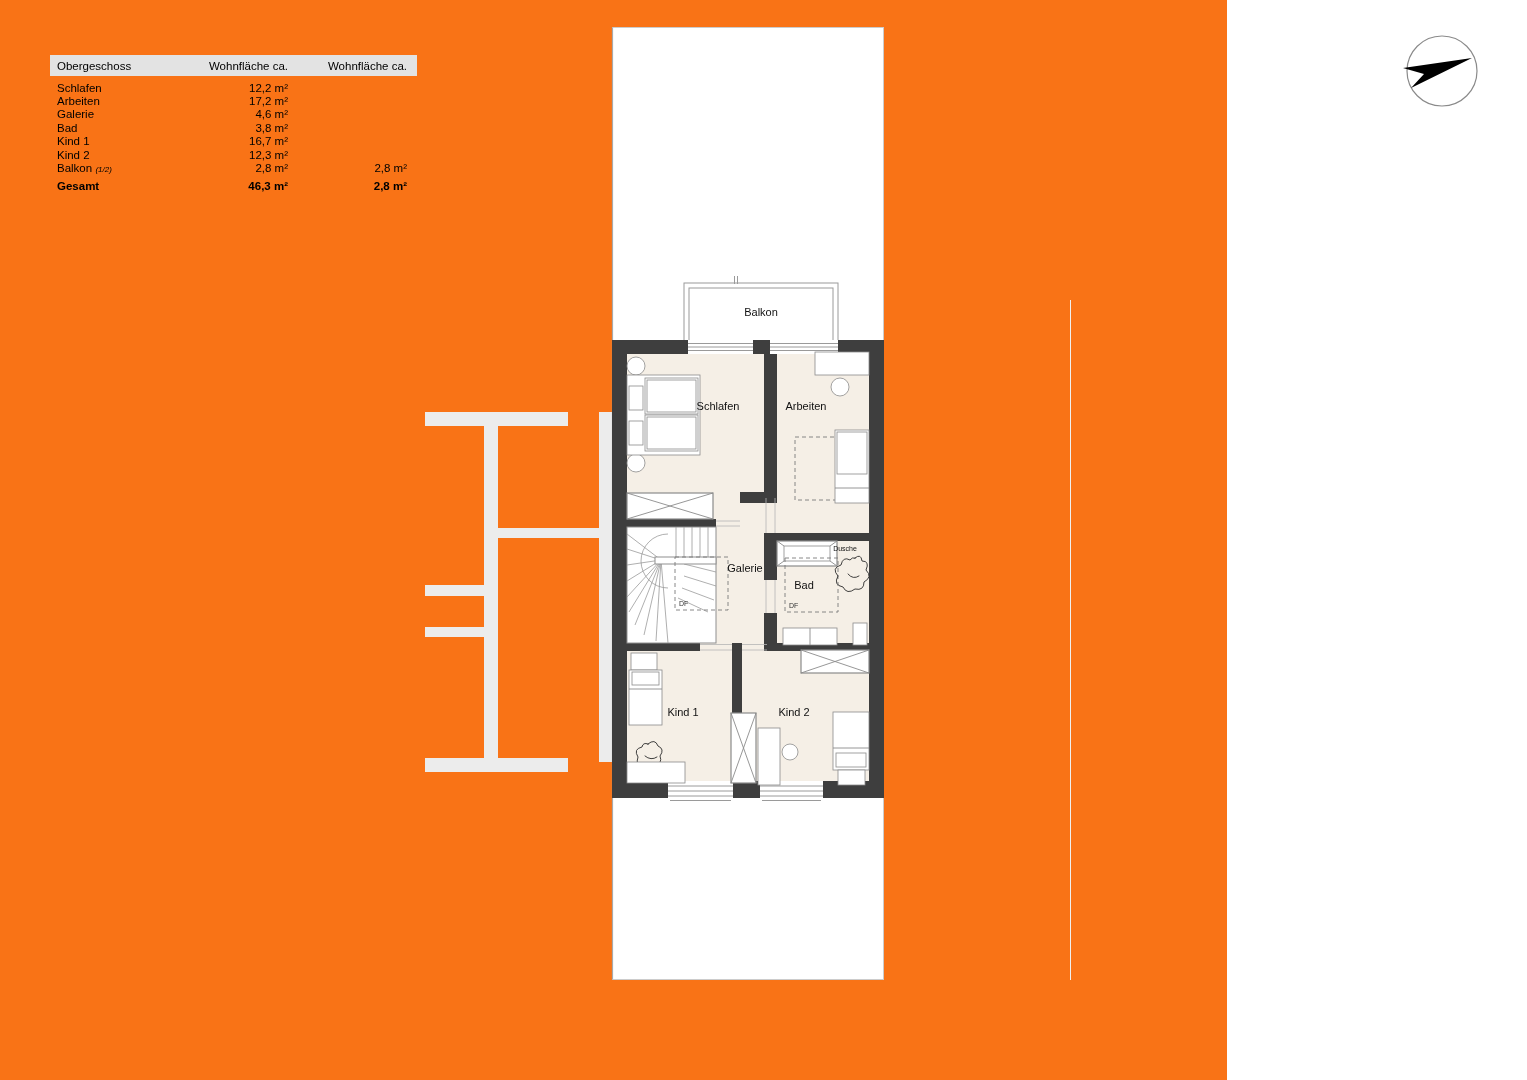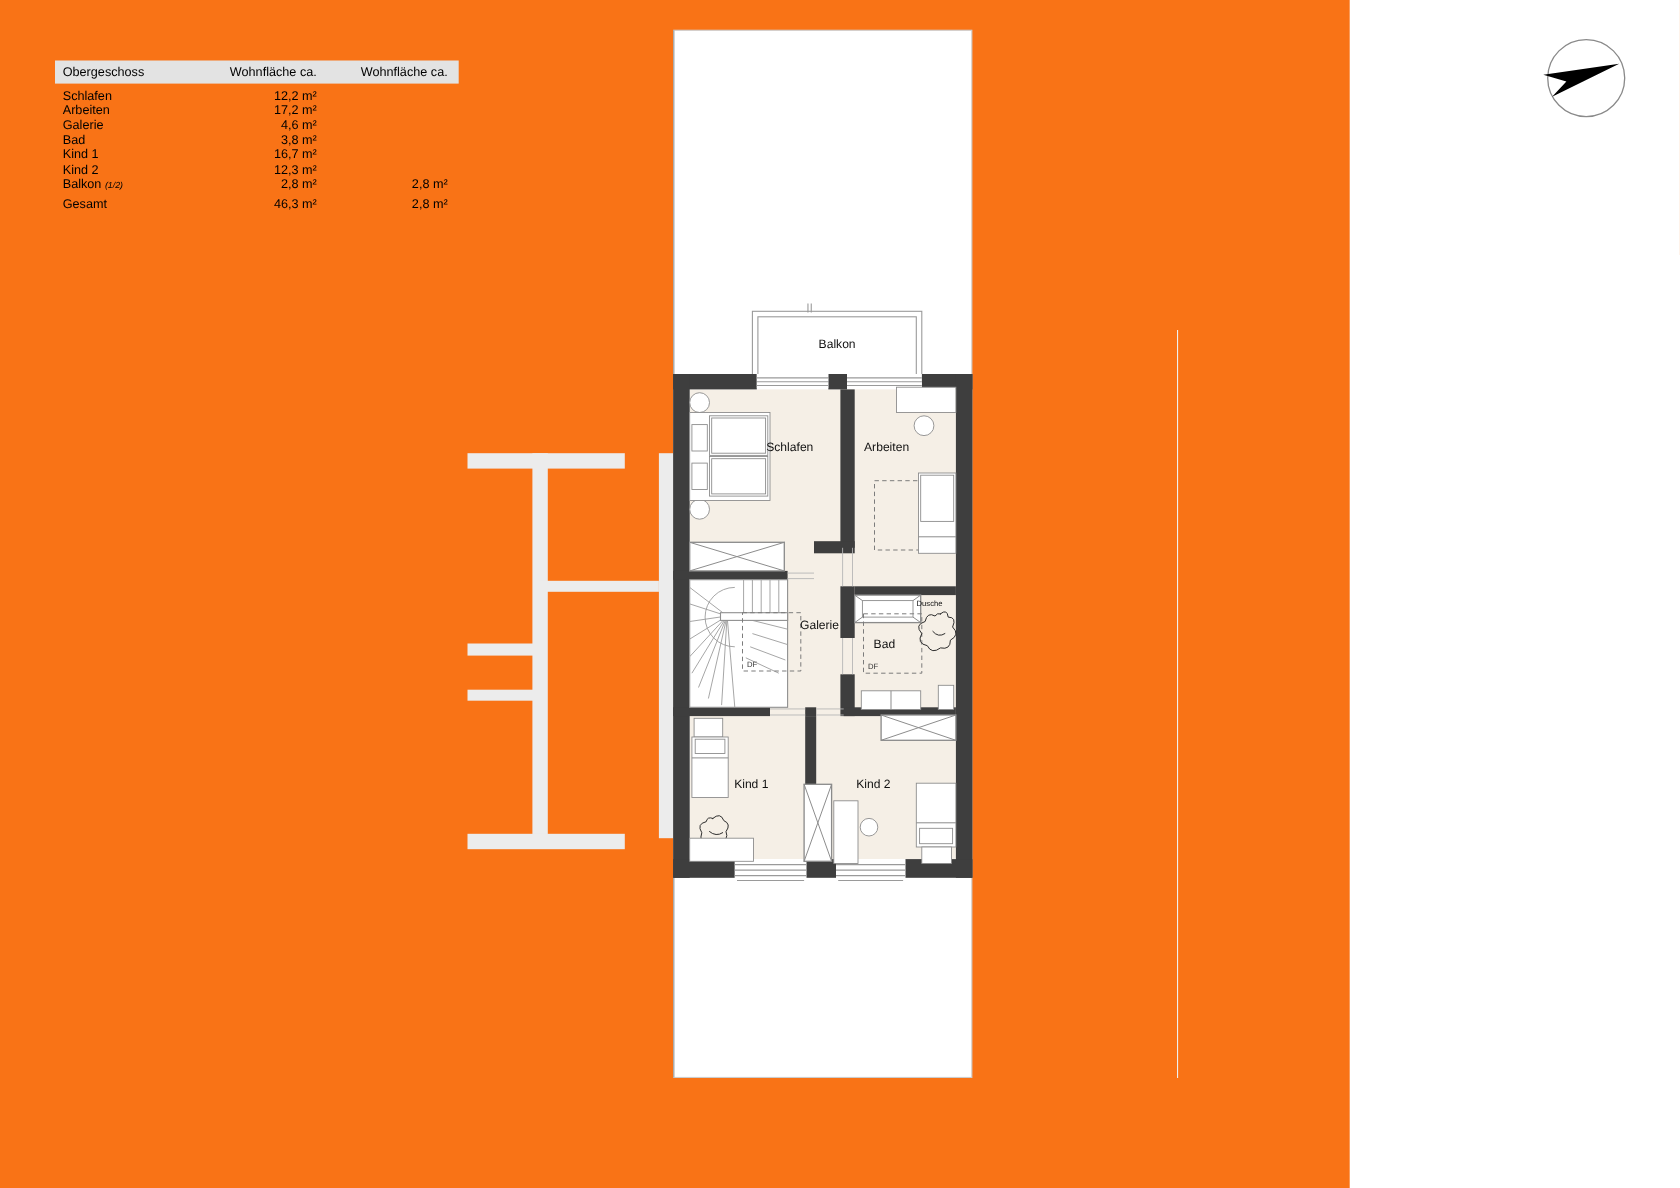--- a/index.html
+++ b/index.html
@@ -5,21 +5,21 @@
   html,body{margin:0;padding:0;background:#ffffff;width:1527px;height:1080px;
     font-family:"Liberation Sans",sans-serif;overflow:hidden;}
   .canvas{position:relative;width:1211px;height:1080px;background:#f97316;padding-left:16px;}
   svg{position:absolute;left:0;top:0;}
   
   .area-table{position:absolute;left:50px;top:55px;width:367px;font-size:11.5px;color:#000;}
   .tbl-header{display:grid;grid-template-columns:150px 88px 129px;background:#e3e3e3;
     height:21px;align-items:center;}
   .tbl-row{display:grid;grid-template-columns:150px 88px 129px;height:13.4px;align-items:center;}
   .tbl-total{display:grid;grid-template-columns:150px 88px 129px;height:14px;align-items:center;
-    font-weight:normal;margin-top:4px;}
+    font-weight:bold;margin-top:4px;}
   .c1{padding-left:7px;text-align:left;white-space:nowrap;}
   .c2{text-align:right;white-space:nowrap;}
   .c3{text-align:right;padding-right:10px;white-space:nowrap;}
   .rows-gap{height:5px;}
   .suffix{font-size:8px;font-style:italic;}
   
   .wall{fill:#3e3e3e;stroke:none;}
   .room{fill:#f5efe6;stroke:none;}
   .balc{fill:#ffffff;stroke:#9a9a9a;stroke-width:1;}
   .balc-in{fill:none;stroke:#9a9a9a;stroke-width:1;}

